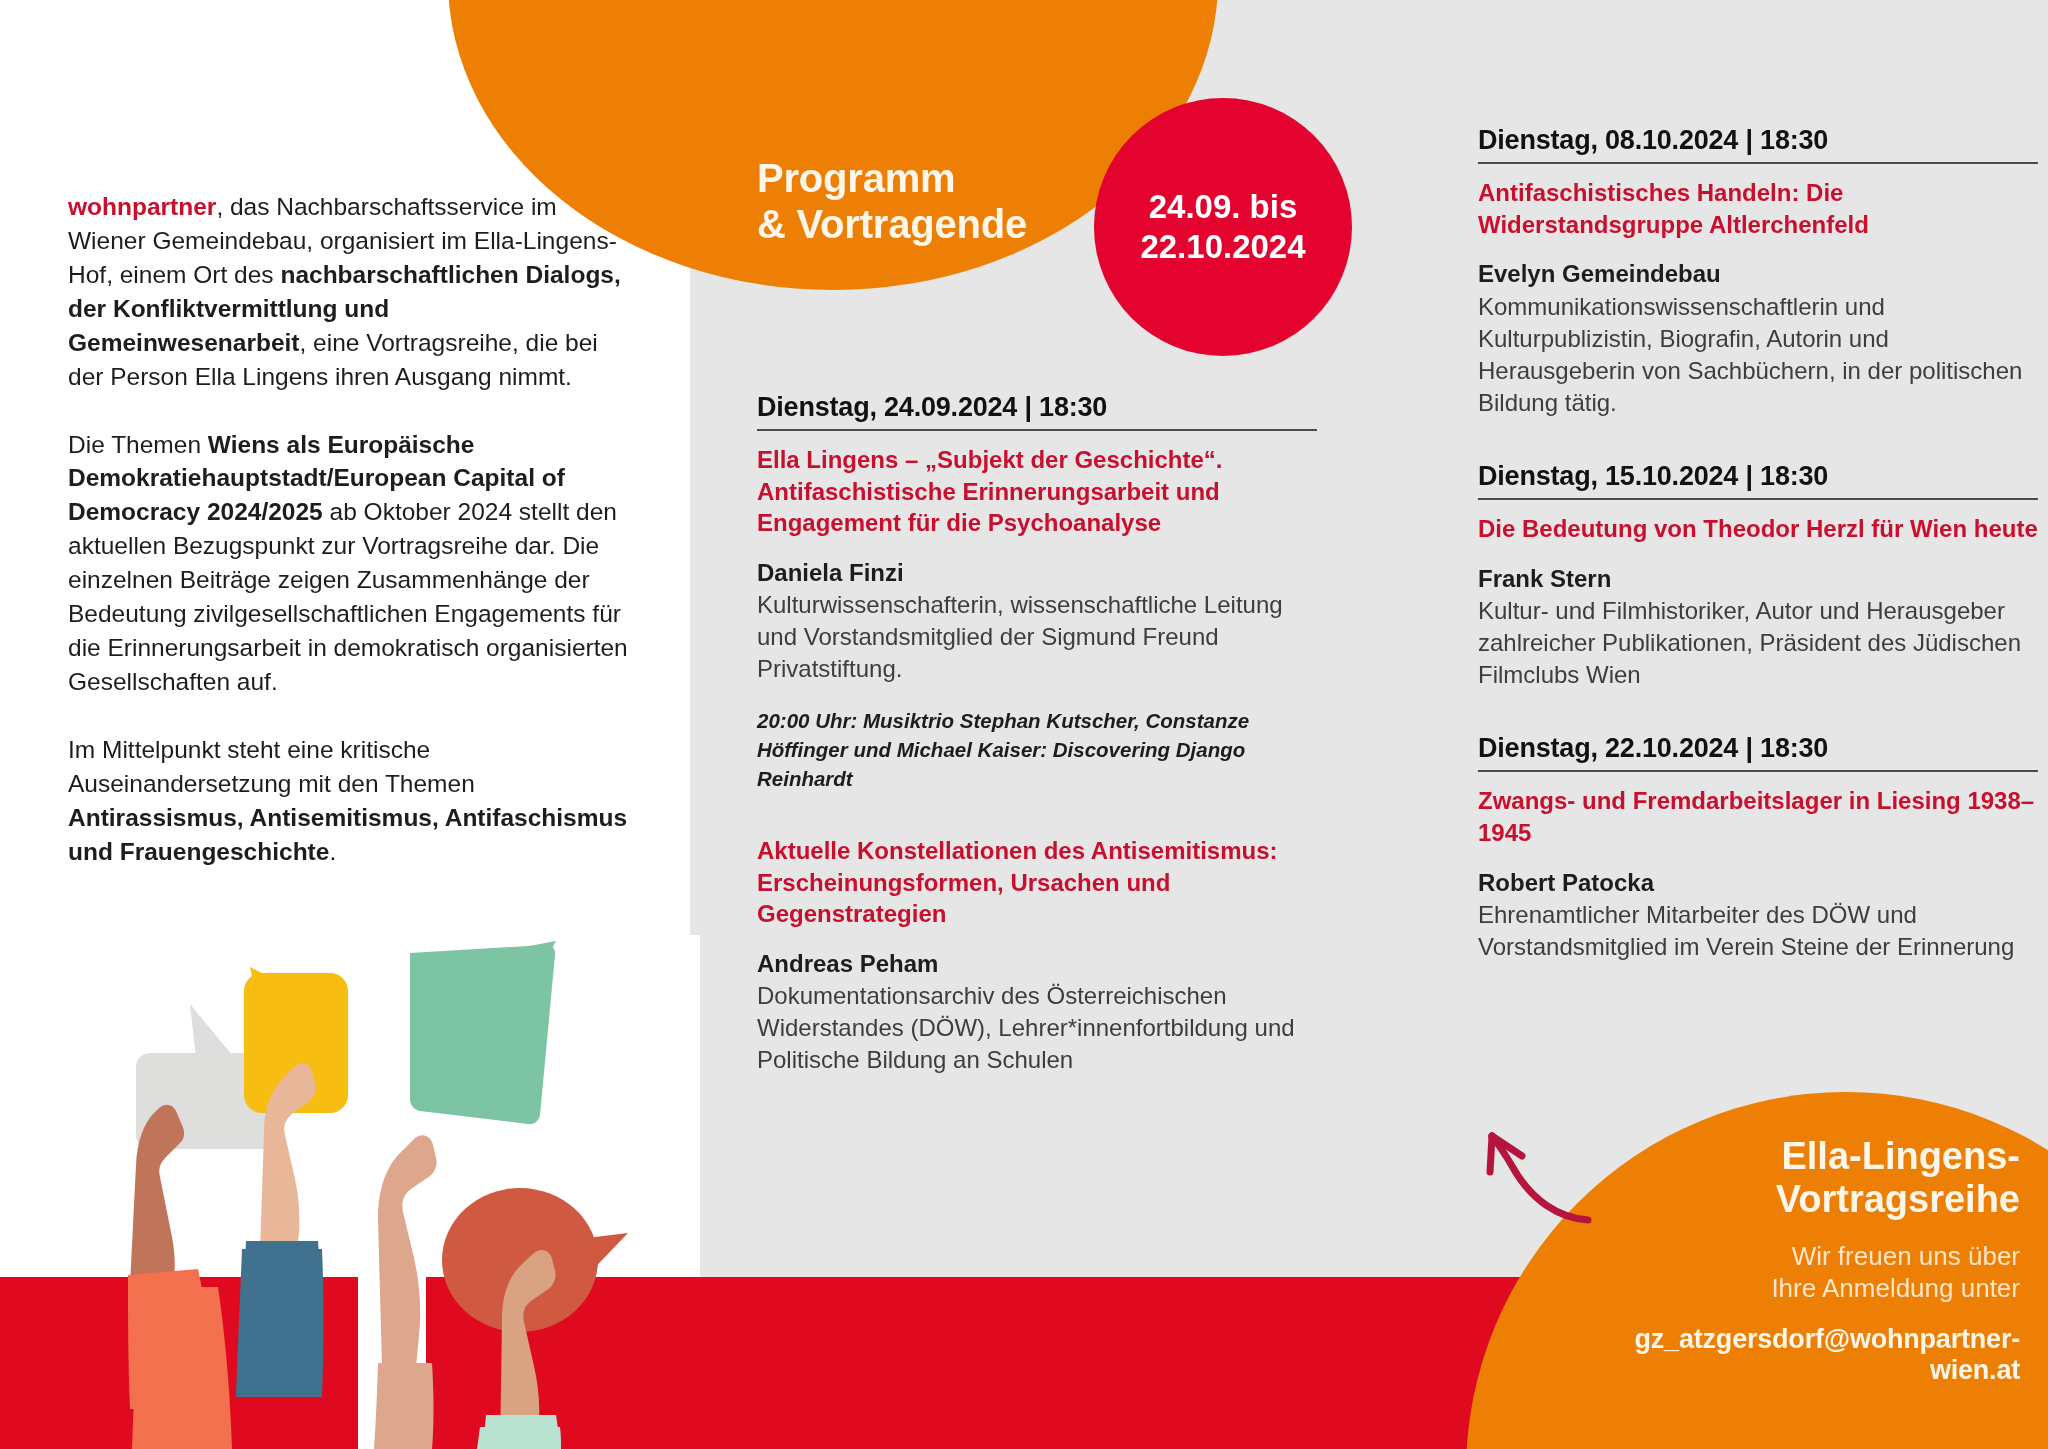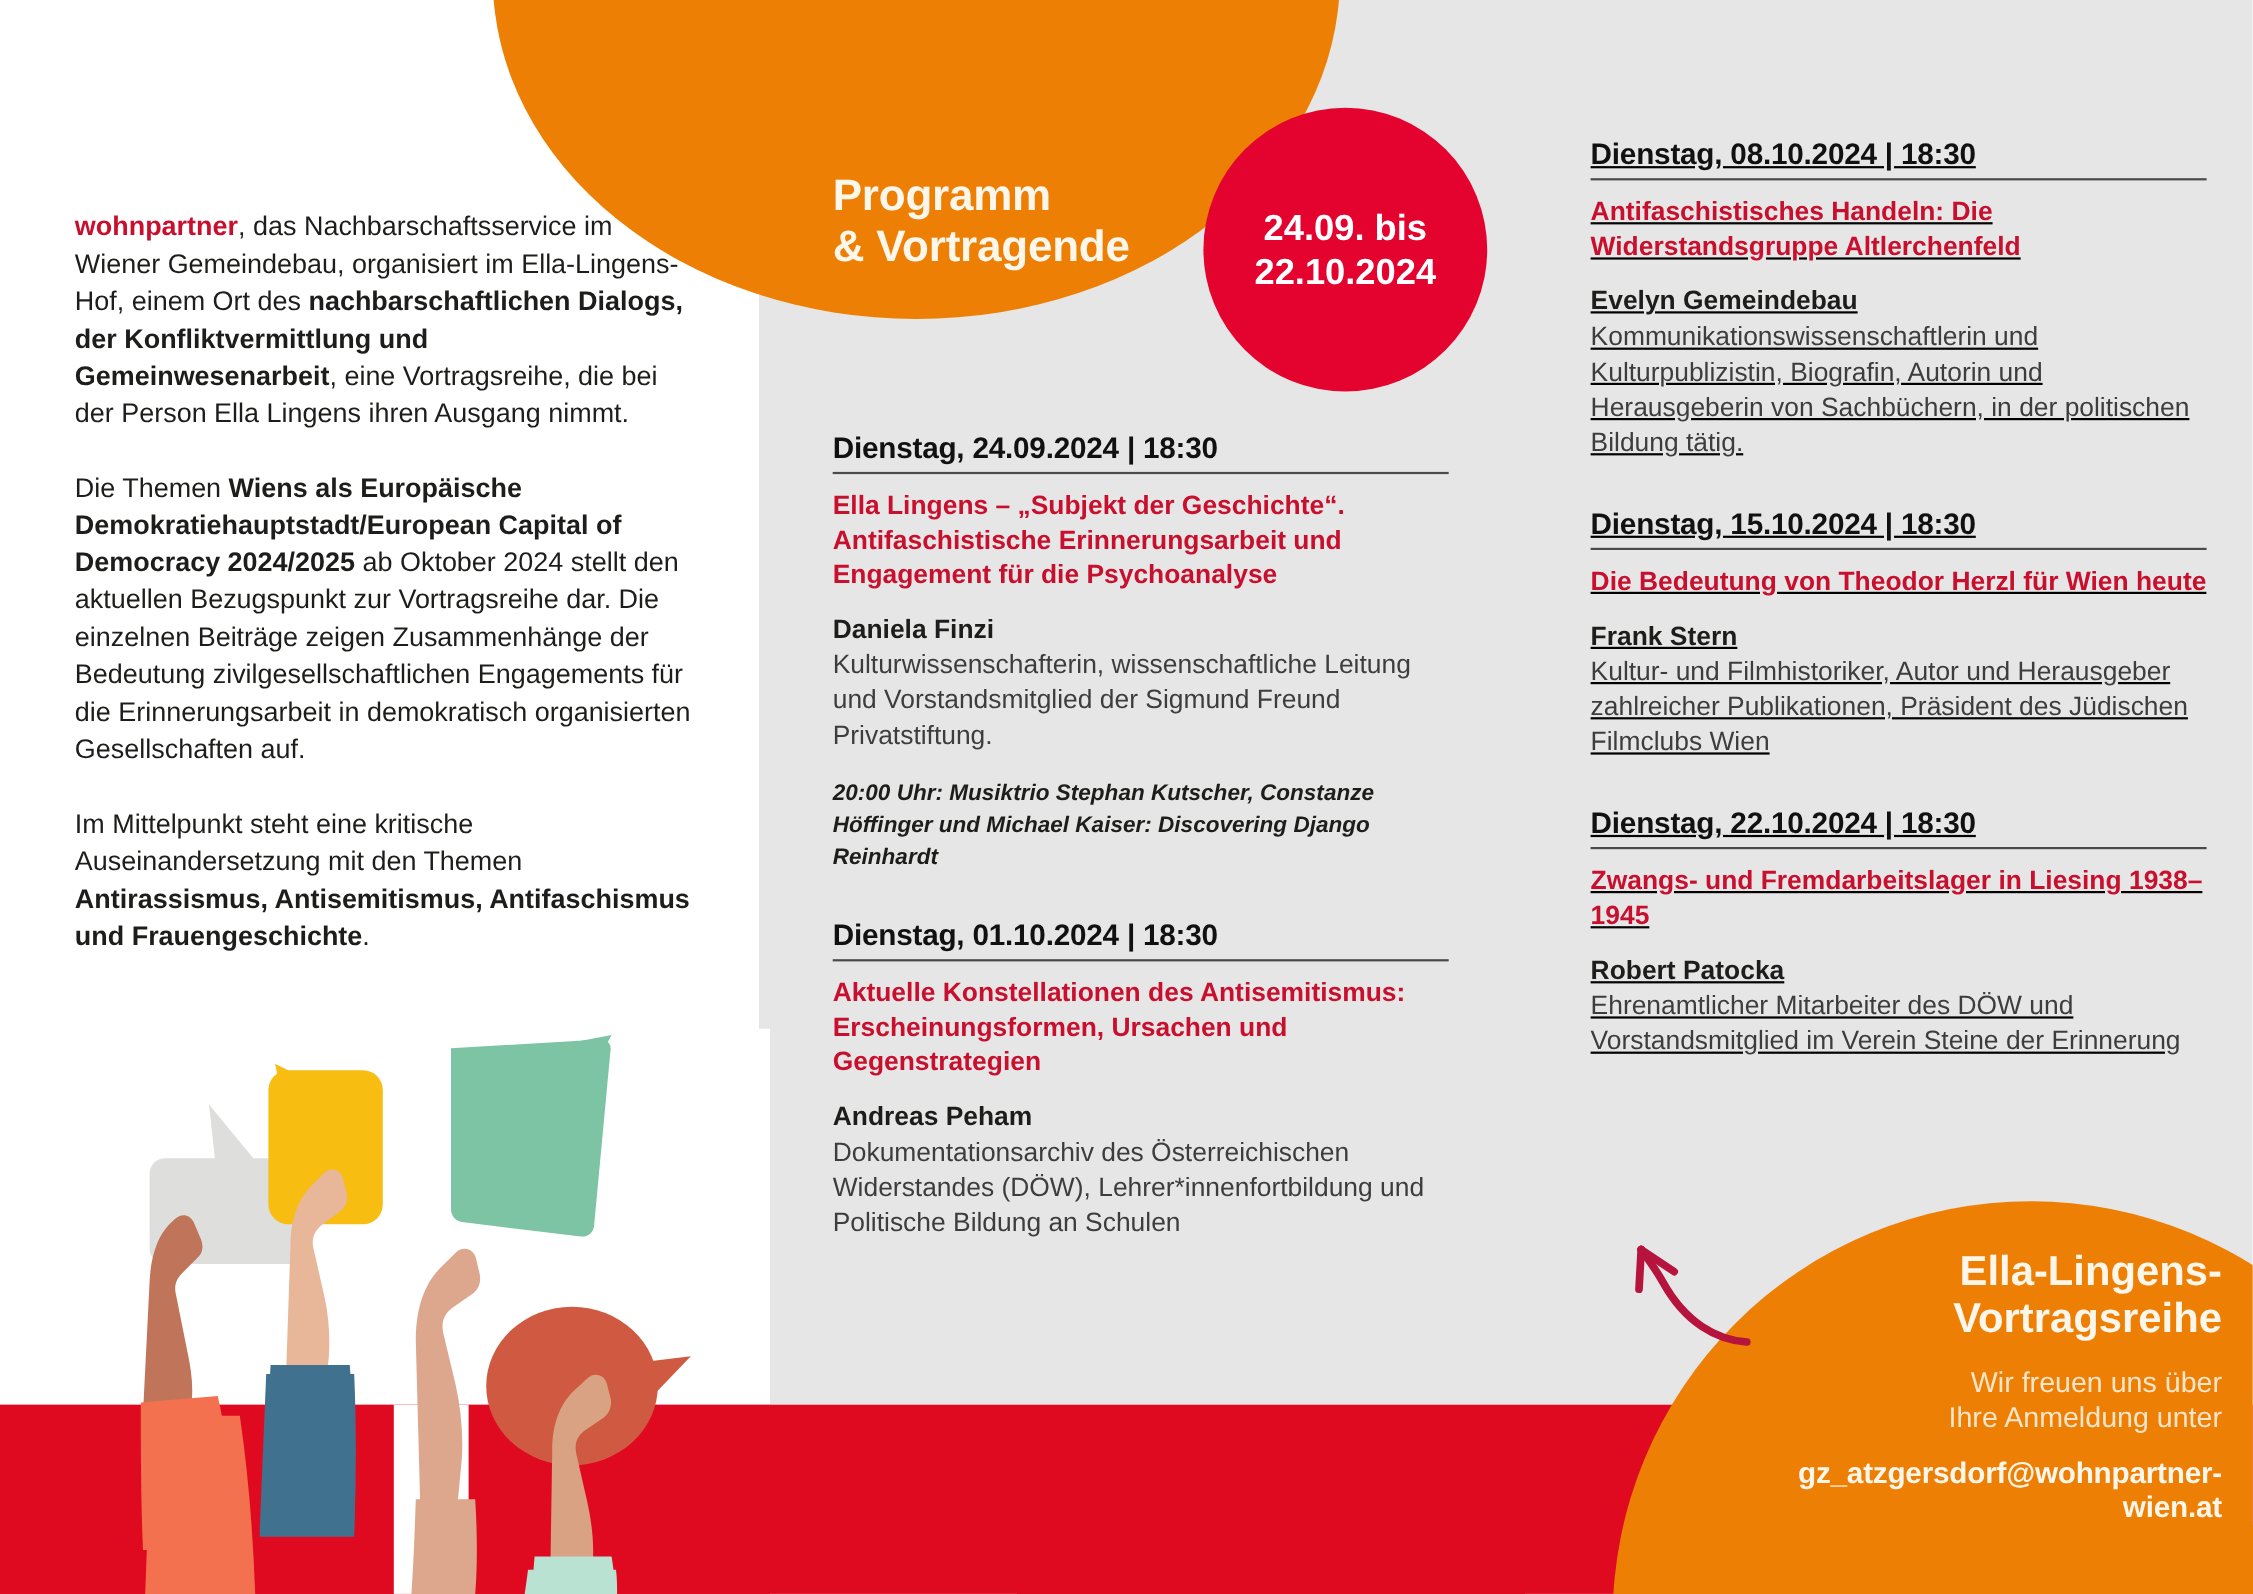--- a/index.html
+++ b/index.html
@@ -104,24 +104,23 @@
 
   
   .col-mid {
     position: absolute;
     left: 757px;
     top: 392px;
     width: 560px;
   }
   .col-right {
     position: absolute;
-    left: 1446px;
+    left: 1478px;
     top: 125px;
     width: 560px;
-    text-decoration: underline;
   }
   .event { margin-bottom: 42px; }
   .event:last-child { margin-bottom: 0; }
   .event-date {
     font-size: 27px;
     font-weight: bold;
     color: #111111;
     letter-spacing: -0.2px;
     padding-bottom: 6px;
     border-bottom: 2px solid #4a4a4a;
@@ -271,21 +270,20 @@
 
   <div class="col-mid">
     <div class="event">
       <div class="event-date">Dienstag, 24.09.2024 | 18:30</div>
       <div class="event-title">Ella Lingens – „Subjekt der Geschichte“. Antifaschistische Erinnerungsarbeit und Engagement für die Psychoanalyse</div>
       <div class="event-speaker">Daniela Finzi</div>
       <div class="event-bio">Kulturwissenschafterin, wissenschaftliche Leitung und Vorstandsmitglied der Sigmund Freund Privatstiftung.</div>
       <div class="event-note">20:00 Uhr: Musiktrio Stephan Kutscher, Constanze Höffinger und Michael Kaiser: Discovering Django Reinhardt</div>
     </div>
     <div class="event">
-      <div class="event-date">Dienstag, 01.10.2024 | 18:30</div>
       <div class="event-title">Aktuelle Konstellationen des Antisemitismus: Erscheinungsformen, Ursachen und Gegenstrategien</div>
       <div class="event-speaker">Andreas Peham</div>
       <div class="event-bio">Dokumentationsarchiv des Österreichischen Widerstandes (DÖW), Lehrer*innenfortbildung und Politische Bildung an Schulen</div>
     </div>
   </div>
 
   <div class="col-right">
     <div class="event">
       <div class="event-date">Dienstag, 08.10.2024 | 18:30</div>
       <div class="event-title">Antifaschistisches Handeln: Die Widerstandsgruppe Altlerchenfeld</div>

